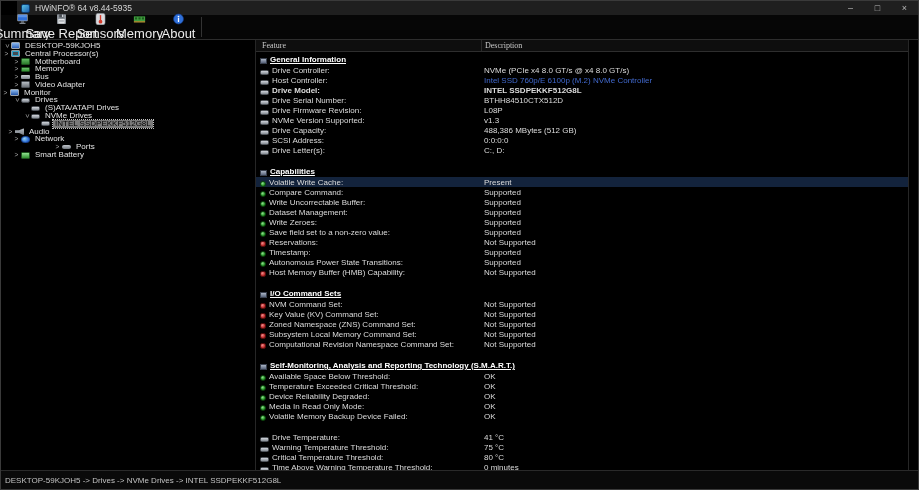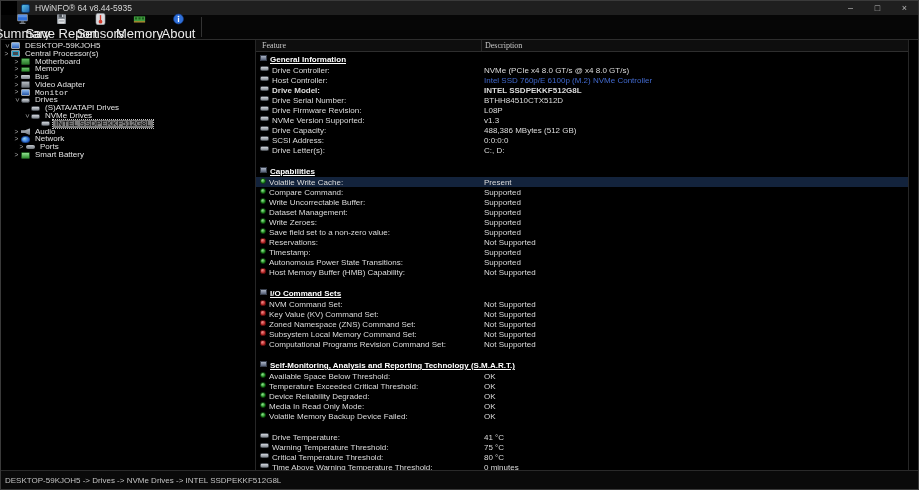--- a/index.html
+++ b/index.html
@@ -49,21 +49,21 @@
 
   
   .content-panel { flex:1 1 auto; margin-right:9px; border-right:1px solid #262626; display:flex; flex-direction:column; min-width:0; }
   .table-header { height:12px; flex:0 0 auto; display:flex; align-items:center; background:#0e0e0e; border-bottom:1px solid #2e2e2e; font-size:8px; color:#c8c8c8;font-family:Liberation Serif, serif; }
   .th-feature { width:225px; flex:0 0 auto; padding-left:6px; }
   .th-desc { padding-left:3px; border-left:1px solid #2a2a2a; align-self:stretch; display:flex; align-items:center; flex:1; }
   .table-body { flex:1 1 auto; padding-top:2px; overflow:hidden; }
   .trow { height:10px; display:flex; align-items:center; font-size:8px; color:#dcdcdc; white-space:nowrap; }
   .trow.spacer { height:11px; }
   .trow.selected { background:#13233c; }
-  .tcell-feature { width:225px; flex:0 0 auto; padding-left:4px; display:flex; align-items:flex-start; gap:3px; overflow:visible; }
+  .tcell-feature { width:225px; flex:0 0 auto; padding-left:4px; display:flex; align-items:flex-end; gap:3px; overflow:visible; }
   .tcell-value { flex:1 1 auto; padding-left:3px; overflow:hidden; }
   .icon { display:inline-block; flex:0 0 auto; }
   .icon.drive-icon { width:9px; height:5px; }
   .green-led-icon { width:6px; height:6px; border-radius:50%; background:radial-gradient(circle at 35% 30%,#96e496,#2f9e2f 60%,#145c14); border:1px solid #0d4a0d; }
   .red-led-icon { width:6px; height:6px; border-radius:2px; background:radial-gradient(circle at 35% 30%,#f09090,#c03030 60%,#791212); border:1px solid #570d0d; }
   .section-icon { width:7px; height:6px; background:linear-gradient(#aab4c4,#57627a); border:1px solid #39404e; }
   .trow.section { height:11px; }
   .section-label { font-weight:bold; text-decoration:underline; color:#fff; }
   .bold { font-weight:bold; }
   .link { color:#4169cd; }
@@ -174,21 +174,21 @@
         <div class="tree-row" style="padding-left: 11px;">
           <span class="expander">&gt;</span>
           <span class="ticon bus-icon"></span>
           <span class="tlabel">Bus</span>
         </div>
         <div class="tree-row" style="padding-left: 11px;">
           <span class="expander">&gt;</span>
           <span class="ticon video-adapter-icon"></span>
           <span class="tlabel">Video Adapter</span>
         </div>
-        <div class="tree-row" style="padding-left: 11px; font-family: Liberation Mono, monospace;">
+        <div class="tree-row" style="">
           <span class="expander">&gt;</span>
           <span class="ticon monitor-icon"></span>
           <span class="tlabel">Monitor</span>
         </div>
         <div class="tree-row" style="padding-left: 11px;">
           <span class="expander expanded">&gt;</span>
           <span class="ticon drives-icon"></span>
           <span class="tlabel">Drives</span>
         </div>
         <div class="tree-row" style="padding-left: 21px;">
@@ -199,31 +199,31 @@
         <div class="tree-row" style="padding-left: 21px;">
           <span class="expander expanded">&gt;</span>
           <span class="ticon drive-icon"></span>
           <span class="tlabel">NVMe Drives</span>
         </div>
         <div class="tree-row selected" style="padding-left: 31px;">
           <span class="expander"></span>
           <span class="ticon drive-icon"></span>
           <span class="tlabel">INTEL SSDPEKKF512G8L</span>
         </div>
-        <div class="tree-row" style="padding-left: 11px;">
+        <div class="tree-row" style="padding-left: 5px;">
           <span class="expander">&gt;</span>
           <span class="ticon audio-icon"></span>
           <span class="tlabel">Audio</span>
         </div>
         <div class="tree-row" style="padding-left: 11px;">
           <span class="expander">&gt;</span>
           <span class="ticon network-icon"></span>
           <span class="tlabel">Network</span>
         </div>
-        <div class="tree-row" style="padding-left: 16px;">
+        <div class="tree-row" style="padding-left: 16px; margin-left: 36px;">
           <span class="expander">&gt;</span>
           <span class="ticon ports-icon"></span>
           <span class="tlabel">Ports</span>
         </div>
         <div class="tree-row" style="padding-left: 11px;">
           <span class="expander">&gt;</span>
           <span class="ticon battery-icon"></span>
           <span class="tlabel">Smart Battery</span>
         </div>
       </div>
@@ -411,21 +411,21 @@
           <div class="trow">
             <div class="tcell-feature">
               <span class="icon red-led-icon"></span>
               <span class="feature-label">Subsystem Local Memory Command Set:</span>
             </div>
             <div class="tcell-value">Not Supported</div>
           </div>
           <div class="trow">
             <div class="tcell-feature">
               <span class="icon red-led-icon"></span>
-              <span class="feature-label">Computational Programs Revision Command Set:</span>
+              <span class="feature-label">Computational Revision Namespace Command Set:</span>
             </div>
             <div class="tcell-value">Not Supported</div>
           </div>
           <div class="trow spacer"></div>
           <div class="trow section">
             <div class="tcell-feature">
               <span class="icon section-icon"></span>
               <span class="section-label">Self-Monitoring, Analysis and Reporting Technology (S.M.A.R.T.)</span>
             </div>
           </div>

